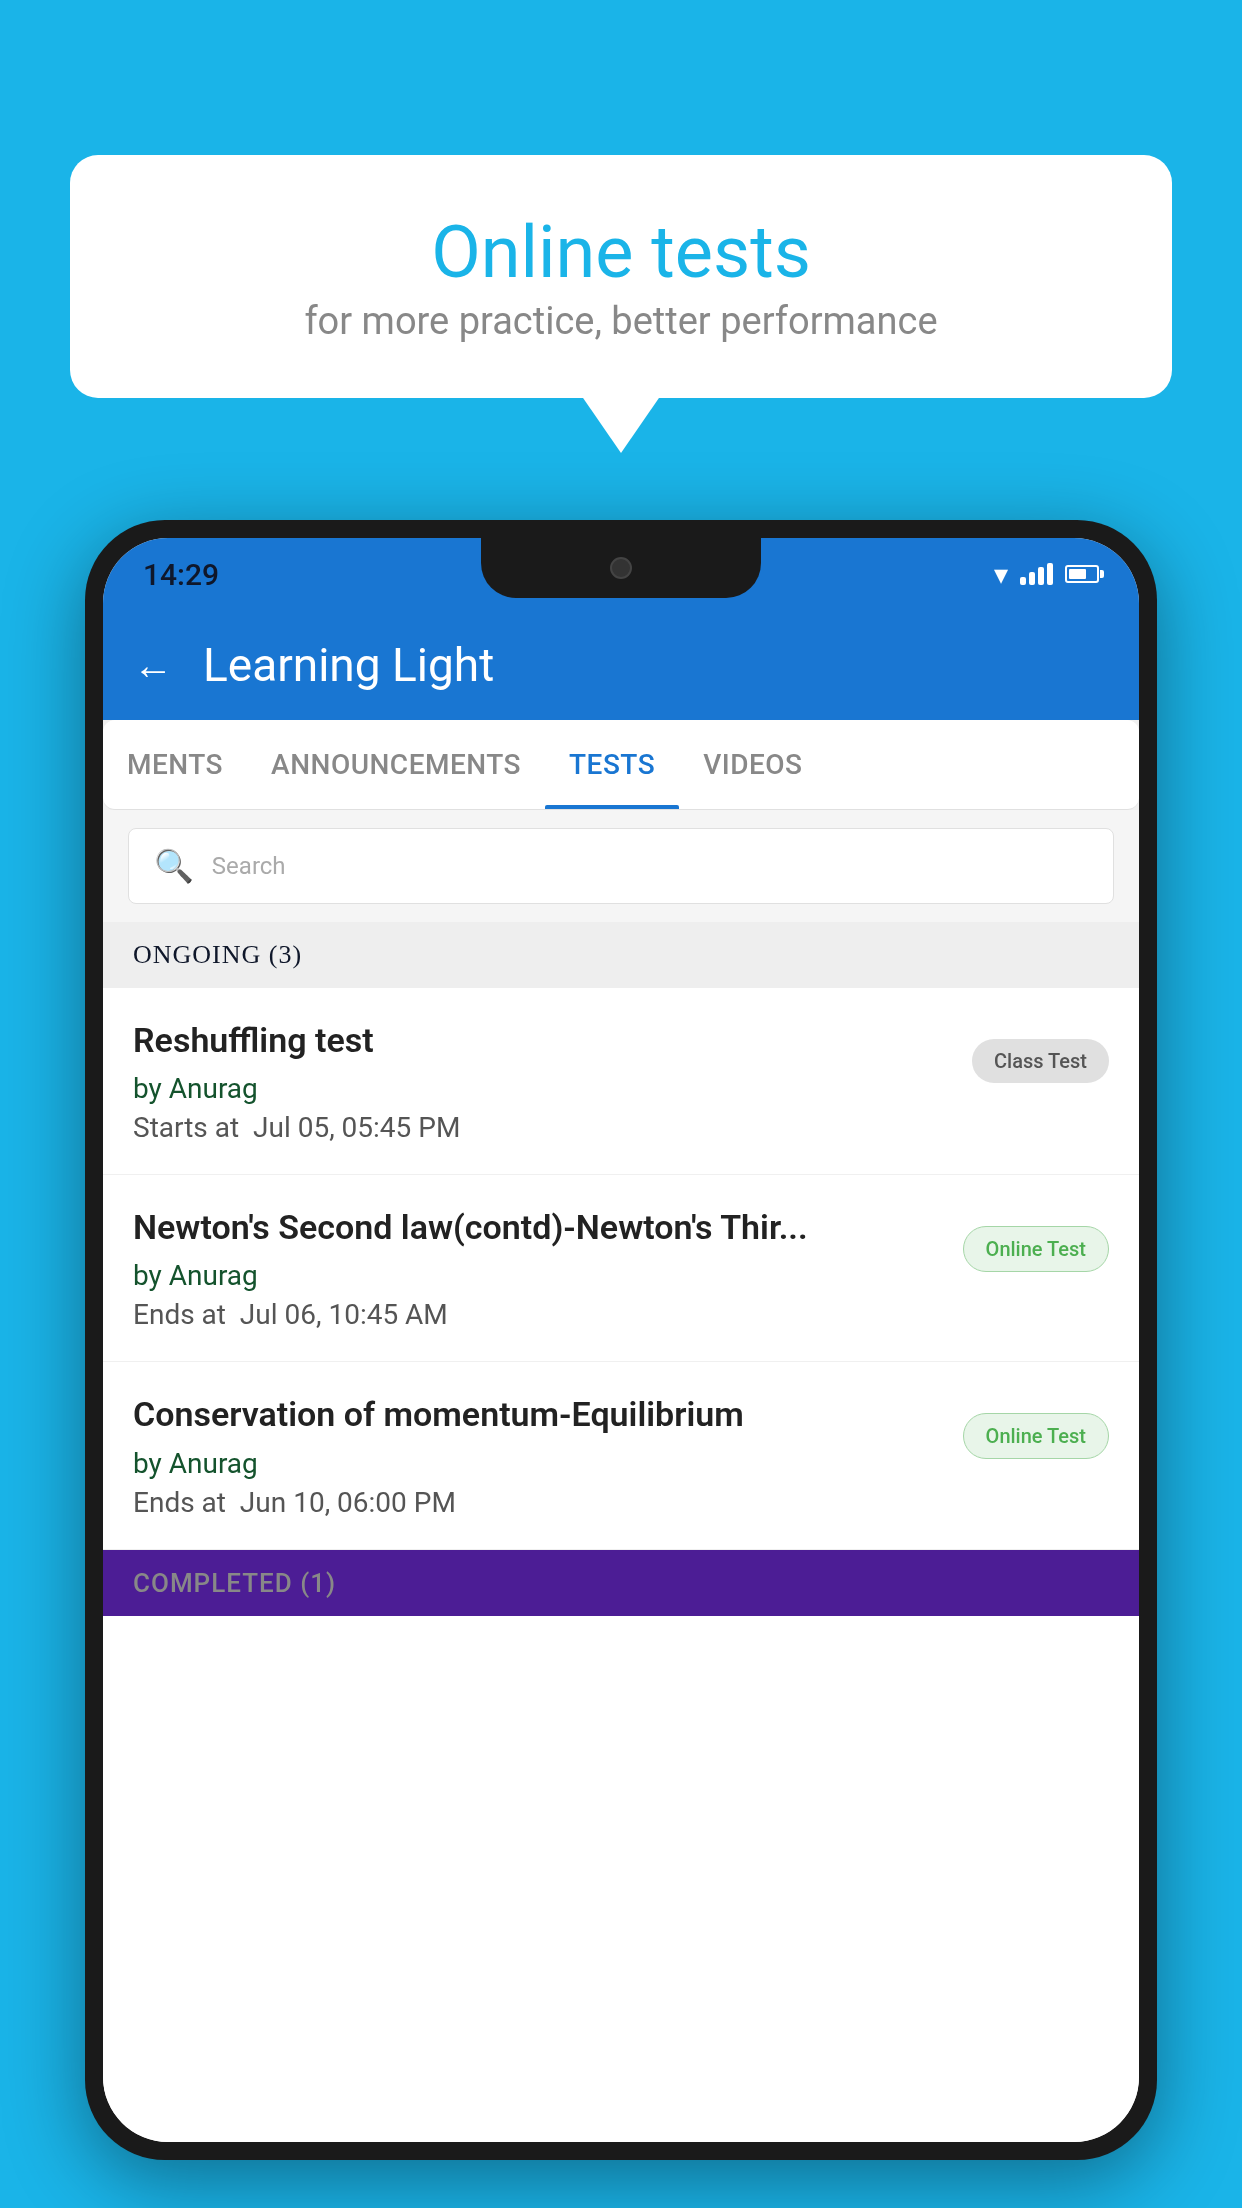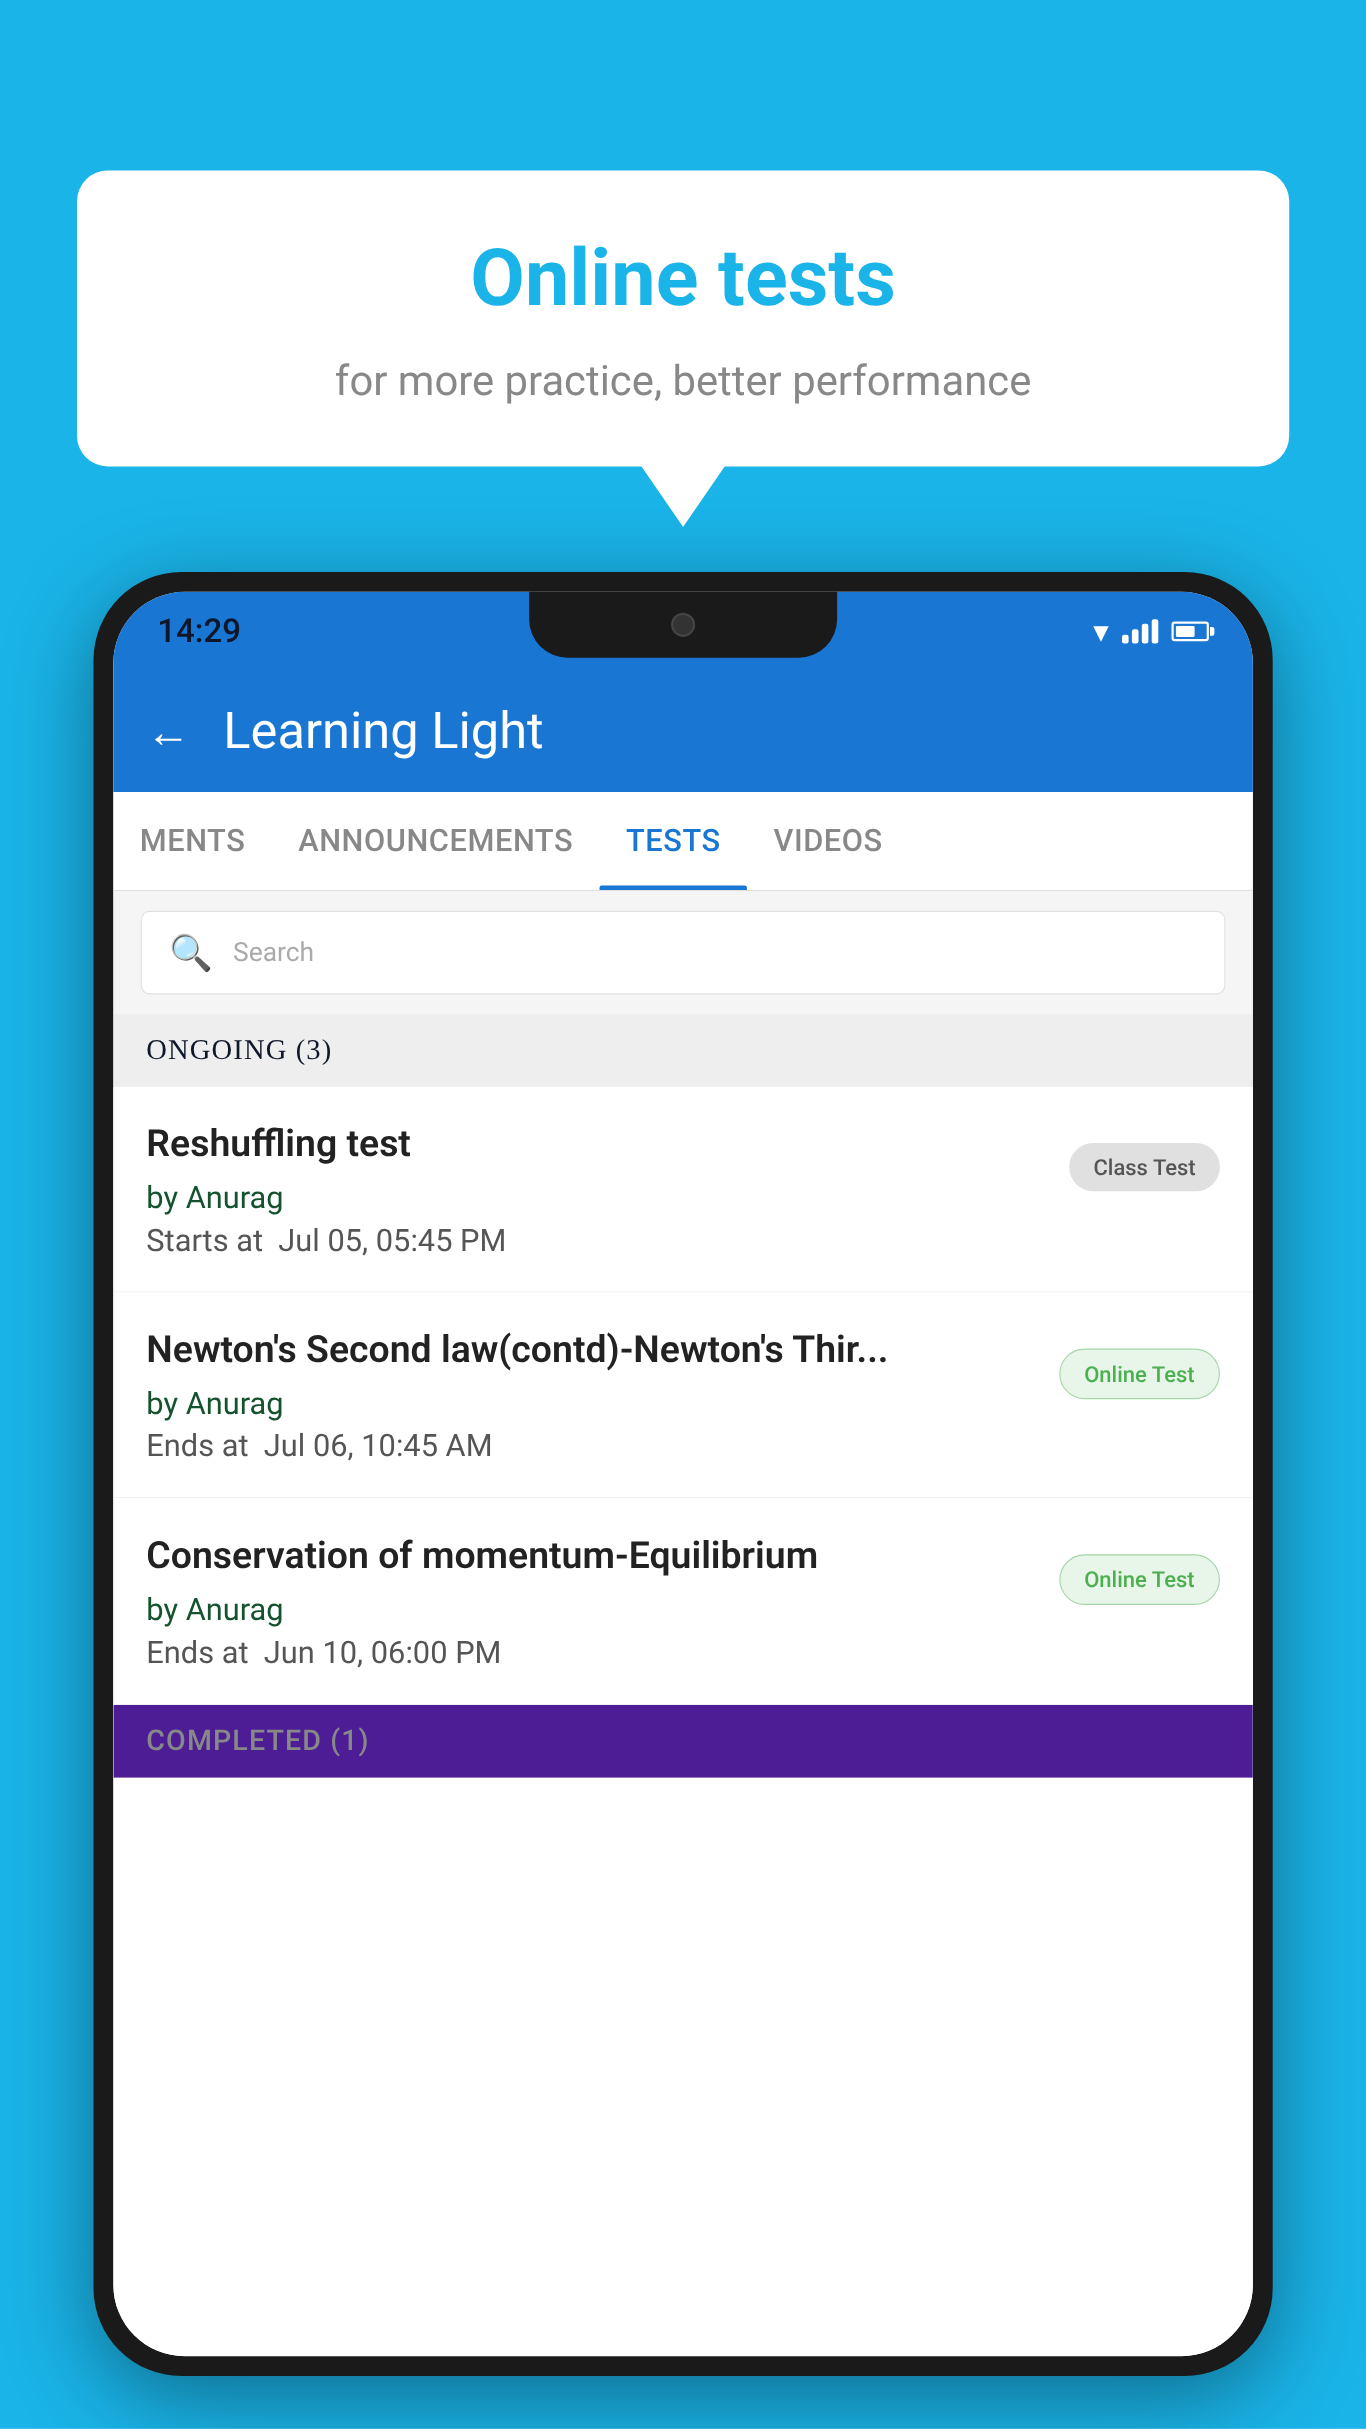--- a/index.html
+++ b/index.html
@@ -38,22 +38,22 @@
       width: 0;
       height: 0;
       border-left: 40px solid transparent;
       border-right: 40px solid transparent;
       border-top: 58px solid white;
     }
 
     .bubble-title {
       font-size: 72px;
       color: #1ab4e8;
-      font-weight: 700;
-      margin-bottom: 30px;
+      font-weight: 400;
+      margin-bottom: 4px;
     }
 
     .bubble-subtitle {
       font-size: 38px;
       color: #888;
       font-weight: 400;
     }
 
     
     .phone-container {
@@ -198,20 +198,21 @@
     }
 
     
     .tabs-bar {
       background: white;
       display: flex;
       align-items: center;
       border-bottom: 1px solid #e0e0e0;
       flex-shrink: 0;
       overflow: hidden;
+      border-radius: 12px;
     }
 
     .tab-item {
       padding: 28px 24px;
       font-size: 28px;
       color: #888;
       font-weight: 500;
       letter-spacing: 0.5px;
       text-transform: uppercase;
       position: relative;

